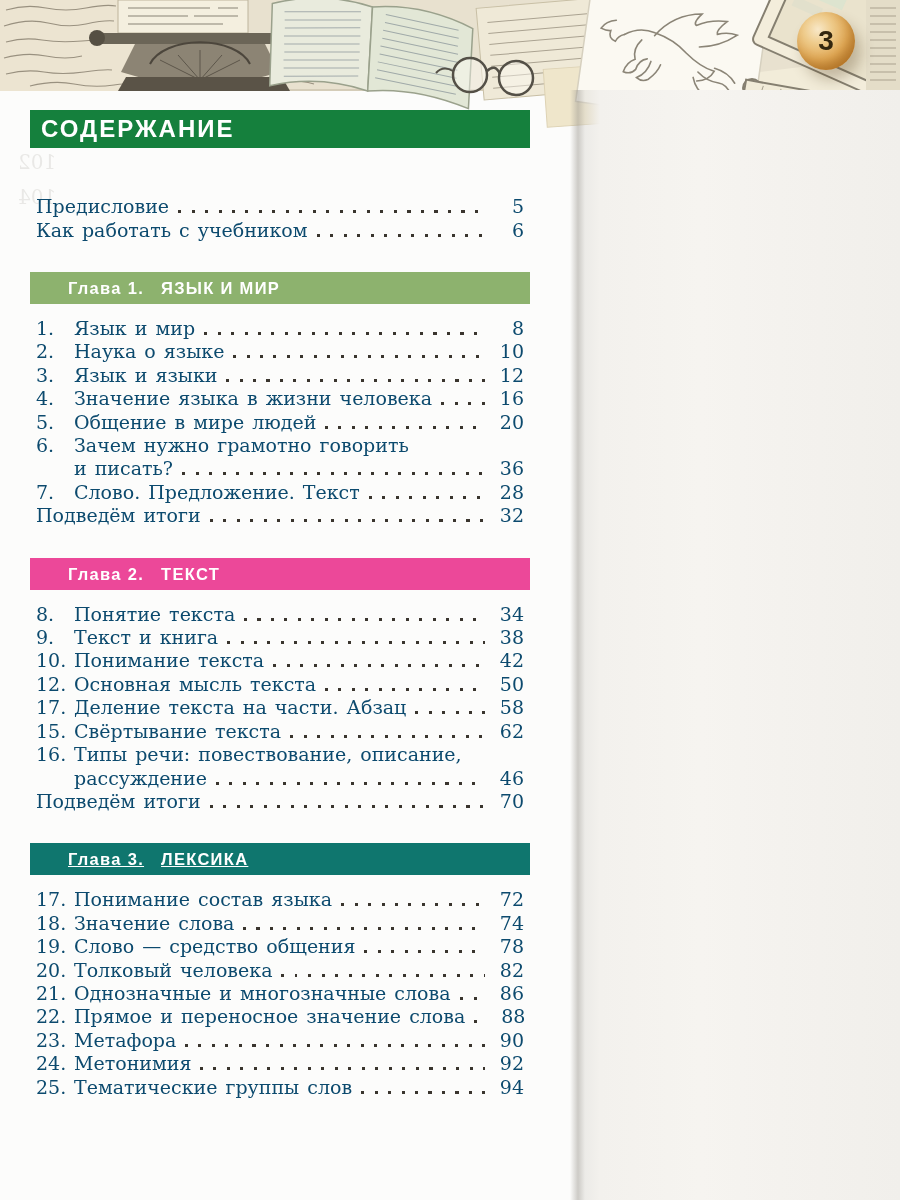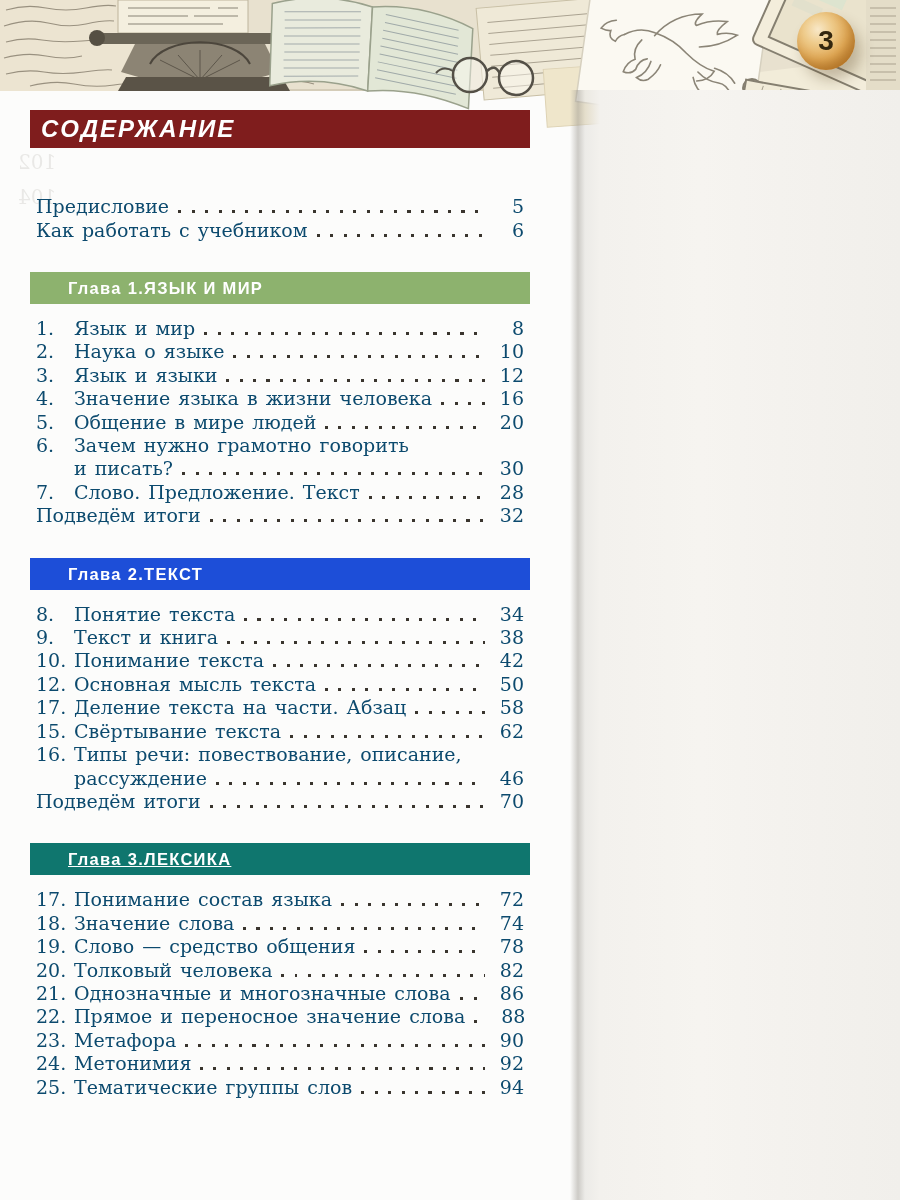--- a/index.html
+++ b/index.html
@@ -33,21 +33,21 @@
   .main-header{
     height:38px;line-height:38px;width:500px;box-sizing:border-box;padding-left:11px;
     color:#ffffff;font-family:"Liberation Sans",sans-serif;font-weight:bold;
     font-size:24px;letter-spacing:2px;
   }
   .chapter-bar{
     margin-top:30px;height:32px;line-height:33px;width:500px;box-sizing:border-box;padding-left:38px;
     color:#ffffff;font-family:"Liberation Sans",sans-serif;font-weight:bold;
     font-size:16.5px;letter-spacing:1.3px;white-space:nowrap;
   }
-  .chapter-label{}
+  .chapter-label{margin-right:17px;}
   .front{margin:46px 0 0 6px;width:488px;}
   .front .row{line-height:24px;}
   .entries{margin:13px 0 0 6px;width:488px;}
   .row{
     display:flex;align-items:baseline;line-height:23.4px;
     font-size:19px;color:#0c4a6e;word-spacing:2px;white-space:nowrap;
   }
   .num{flex:none;width:38px;}
   .etitle{flex:none;}
   .leader{
@@ -213,21 +213,21 @@
   <div class="sphere">
     <span>3</span>
   </div>
 
   <div class="right-shade"></div>
 
   <span class="ghost" style="left:18px;top:150px">102</span>
   <span class="ghost" style="left:18px;top:185px">104</span>
 
   <div class="content">
-    <div class="main-header" id="main-header" style="background-color: #7f1d1d; font-style: italic;">
+    <div class="main-header" id="main-header" style="background-color: #15803d;">
       <span>СОДЕРЖАНИЕ</span>
     </div>
     <div class="front" id="front-list">
         <div class="row">
           <span class="etitle">Предисловие</span>
           <span class="leader"></span>
           <span class="pagenum">5</span>
         </div>
         <div class="row">
           <span class="etitle">Как работать с учебником</span>
@@ -269,35 +269,35 @@
             <span class="pagenum">20</span>
           </div>
           <div class="row">
             <span class="num">6.</span>
             <span class="etitle">Зачем нужно грамотно говорить</span>
           </div>
           <div class="row">
             <span class="num"></span>
             <span class="etitle">и писать?</span>
             <span class="leader"></span>
-            <span class="pagenum">30</span>
+            <span class="pagenum">36</span>
           </div>
           <div class="row">
             <span class="num">7.</span>
             <span class="etitle">Слово. Предложение. Текст</span>
             <span class="leader"></span>
             <span class="pagenum">28</span>
           </div>
           <div class="row">
             <span class="etitle">Подведём итоги</span>
             <span class="leader"></span>
             <span class="pagenum">32</span>
           </div>
         </div>
-        <div class="chapter-bar" style="background-color: #1d4ed8;"><span class="chapter-label">Глава 2.</span><span>ТЕКСТ</span></div>
+        <div class="chapter-bar" style="background-color: #ec4899;"><span class="chapter-label">Глава 2.</span><span>ТЕКСТ</span></div>
         <div class="entries">
           <div class="row">
             <span class="num">8.</span>
             <span class="etitle">Понятие текста</span>
             <span class="leader"></span>
             <span class="pagenum">34</span>
           </div>
           <div class="row">
             <span class="num">9.</span>
             <span class="etitle">Текст и книга</span>

